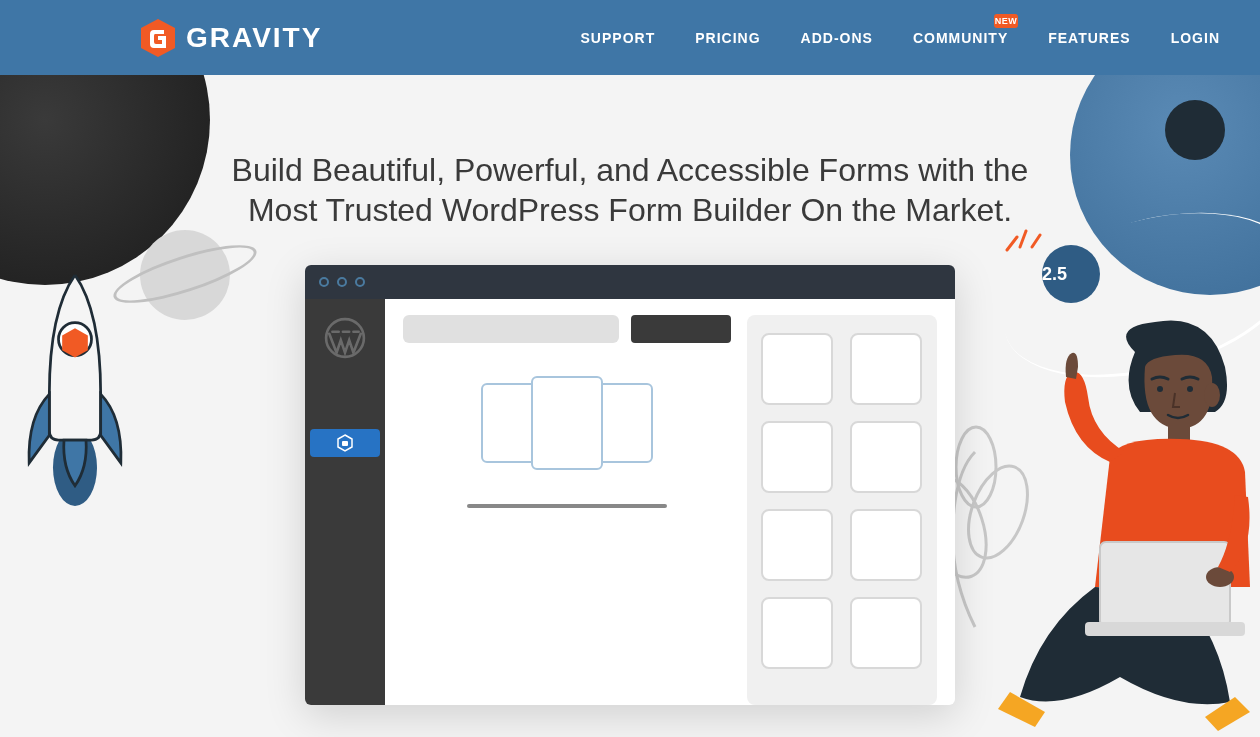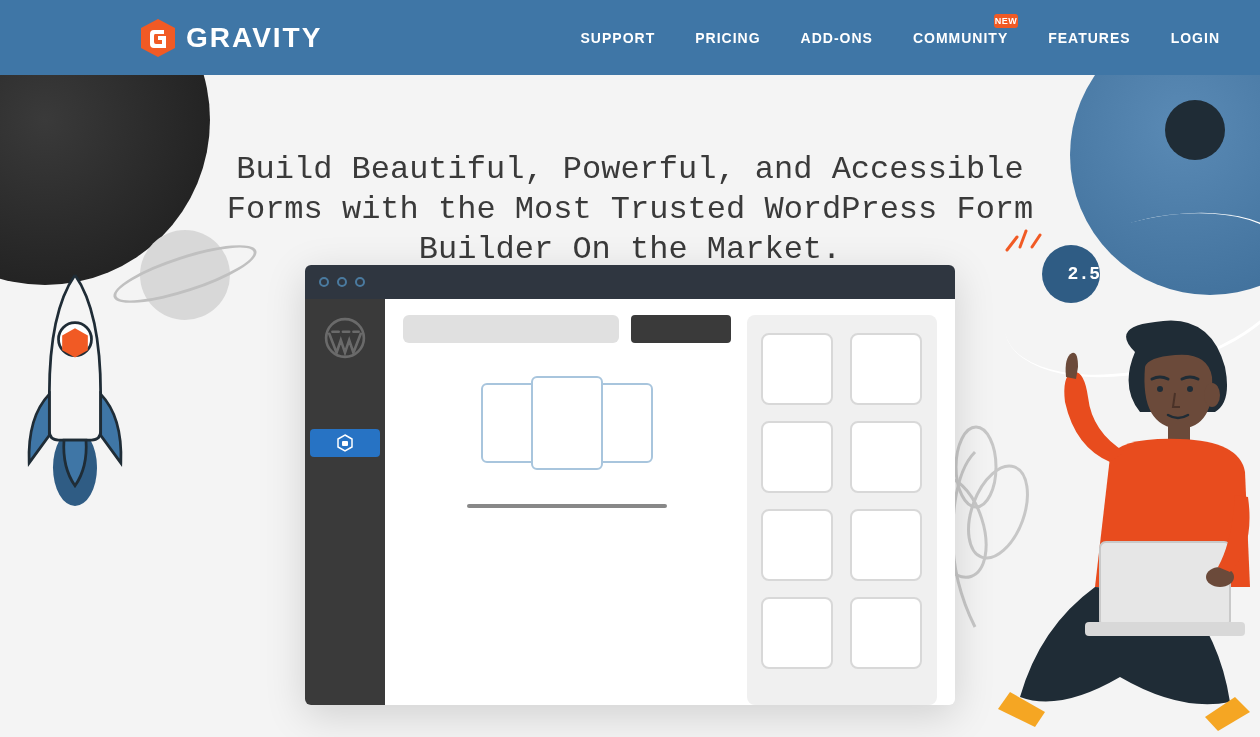--- a/index.html
+++ b/index.html
@@ -8,21 +8,21 @@
 
 .header { background: #3F76A6; height: 75px; display: flex; align-items: center; padding: 0 40px 0 140px; }
 .logo-area { display: flex; align-items: center; gap: 10px; }
 .logo-hex { width: 36px; height: 40px; position: relative; }
 .logo-text { color: #fff; font-size: 28px; font-weight: 700; letter-spacing: 2px; }
 .nav { margin-left: auto; display: flex; gap: 40px; align-items: center; }
 .nav-item { color: #fff; font-size: 14px; font-weight: 700; letter-spacing: 1px; text-decoration: none; position: relative; }
 .nav-badge { position: absolute; top: -16px; right: -10px; background: #F15A24; color: #fff; font-size: 9px; font-weight: 700; padding: 2px 1px; border-radius: 3px; letter-spacing: 0.5px; }
 
 
-.hero { position: relative; height: 662px; background: #F4F4F4; overflow: hidden; font-family: Liberation Mono, monospace; }
+.hero { position: relative; height: 662px; background: #F4F4F4; overflow: hidden; }
 .bg-circle-left { position: absolute; top: -120px; left: -120px; width: 330px; height: 330px; border-radius: 50%; background: radial-gradient(circle at 50% 50%, #3a3a3a, #1a1a1a); }
 .bg-circle-right { position: absolute; top: -60px; right: -90px; width: 280px; height: 280px; border-radius: 50%; background: radial-gradient(circle at 40% 40%, #5a8ab5, #3a6a95); }
 .small-planet { position: absolute; top: 25px; right: 35px; width: 60px; height: 60px; border-radius: 50%; background: #1f2c36; }
 .ring-line { position: absolute; top: 145px; right: -40px; width: 300px; height: 150px; border: 3px solid #fff; border-radius: 50%; border-top: none; border-left: none; transform: rotate(-15deg); }
 
 
 .saturn { position: absolute; top: 155px; left: 140px; }
 .saturn-body { width: 90px; height: 90px; border-radius: 50%; background: #d8d8d8; }
 .saturn-ring { position: absolute; top: 26px; left: -30px; width: 150px; height: 36px; border: 3px solid #c0c0c0; border-radius: 50%; transform: rotate(-18deg); }
 
@@ -53,21 +53,21 @@
 .right-panel { width: 190px; background: #f0f0f0; border-radius: 8px; padding: 18px 14px; display: grid; grid-template-columns: 1fr 1fr; gap: 16px; align-content: start; }
 .panel-tile { width: 72px; height: 72px; background: #fff; border: 2px solid #d8d8d8; border-radius: 8px; }
 
 
 .plant { position: absolute; bottom: 100px; right: 220px; }
 
 
 .person { position: absolute; bottom: -10px; right: 0; width: 280px; height: 430px; }
 
 
-.version-badge { position: absolute; top: 170px; right: 160px; width: 58px; height: 58px; border-radius: 50%; background: #2f5c84; display: flex; align-items: center; justify-content: flex-end; color: #fff; font-weight: 700; font-size: 18px; }
+.version-badge { position: absolute; top: 170px; right: 160px; width: 58px; height: 58px; border-radius: 50%; background: #2f5c84; display: flex; align-items: center; justify-content: flex-start; color: #fff; font-weight: 700; font-size: 18px; }
 .spark { position: absolute; top: 150px; right: 218px; }
 </style>
 </head>
 <body>
 
 <header class="header">
   <div class="logo-area">
     <div class="logo-hex">
       <svg viewBox="0 0 36 40" width="36" height="40">
         <polygon points="18,1 35,10 35,30 18,39 1,30 1,10" fill="#F15A24"></polygon>

